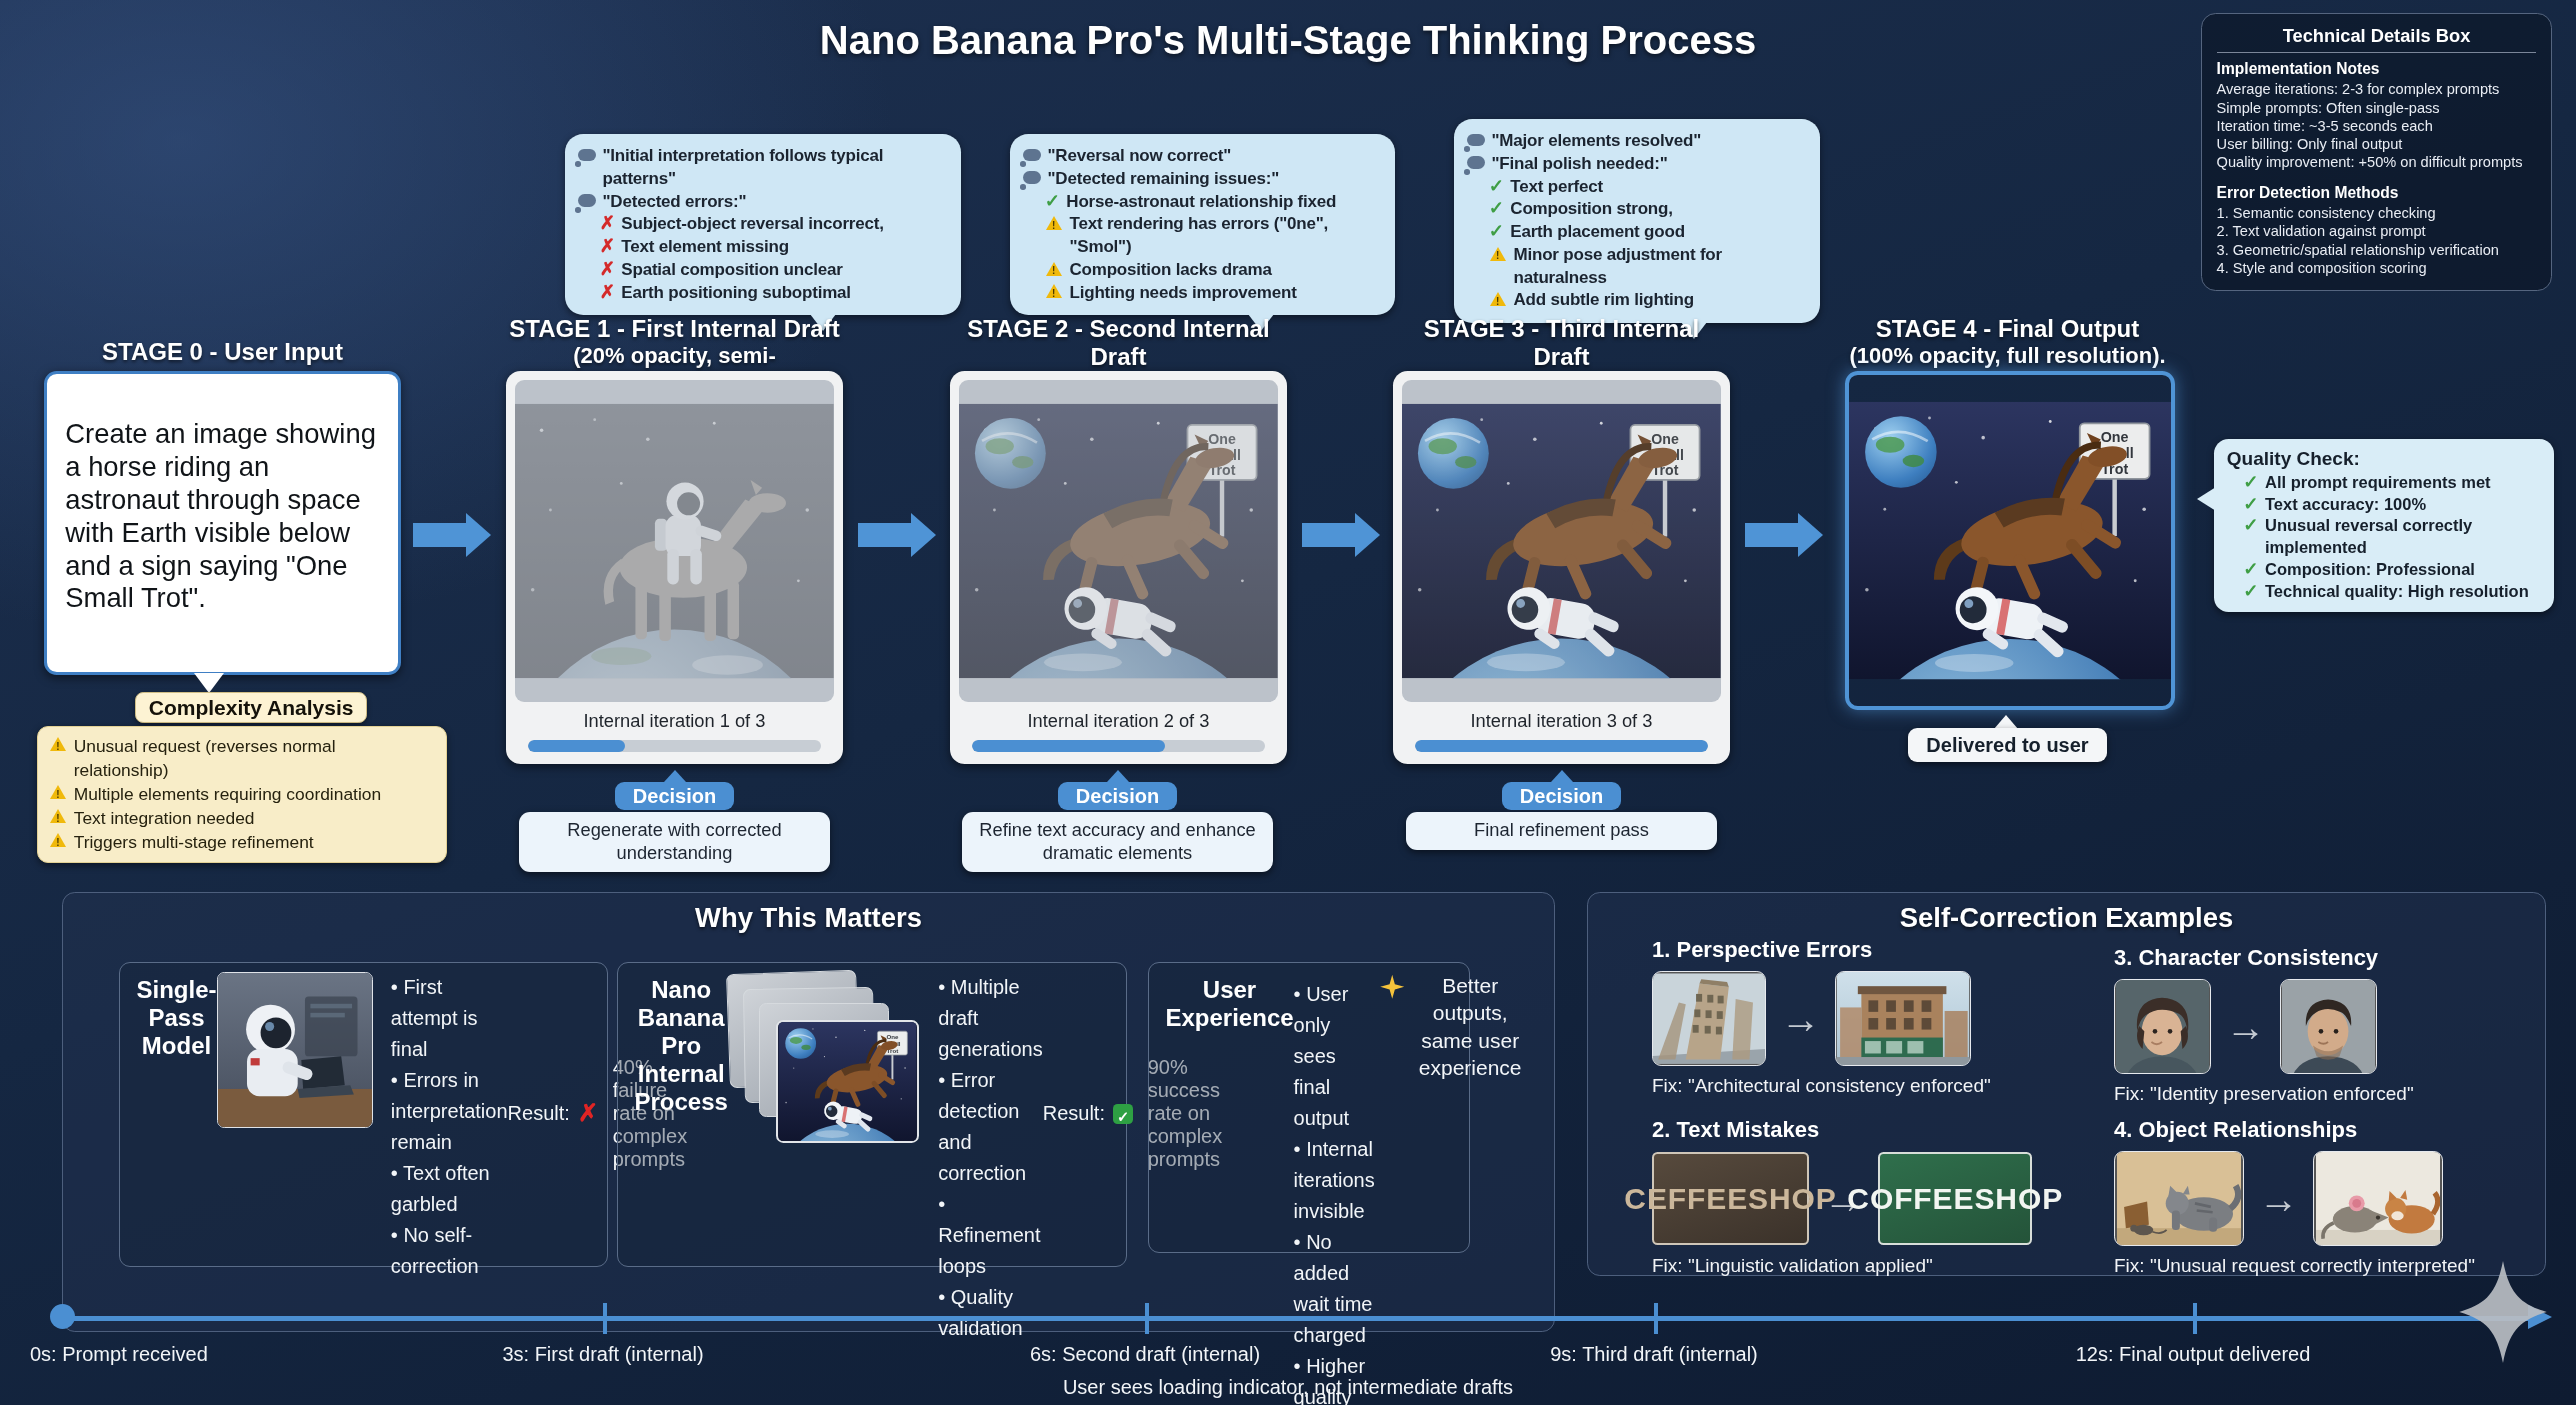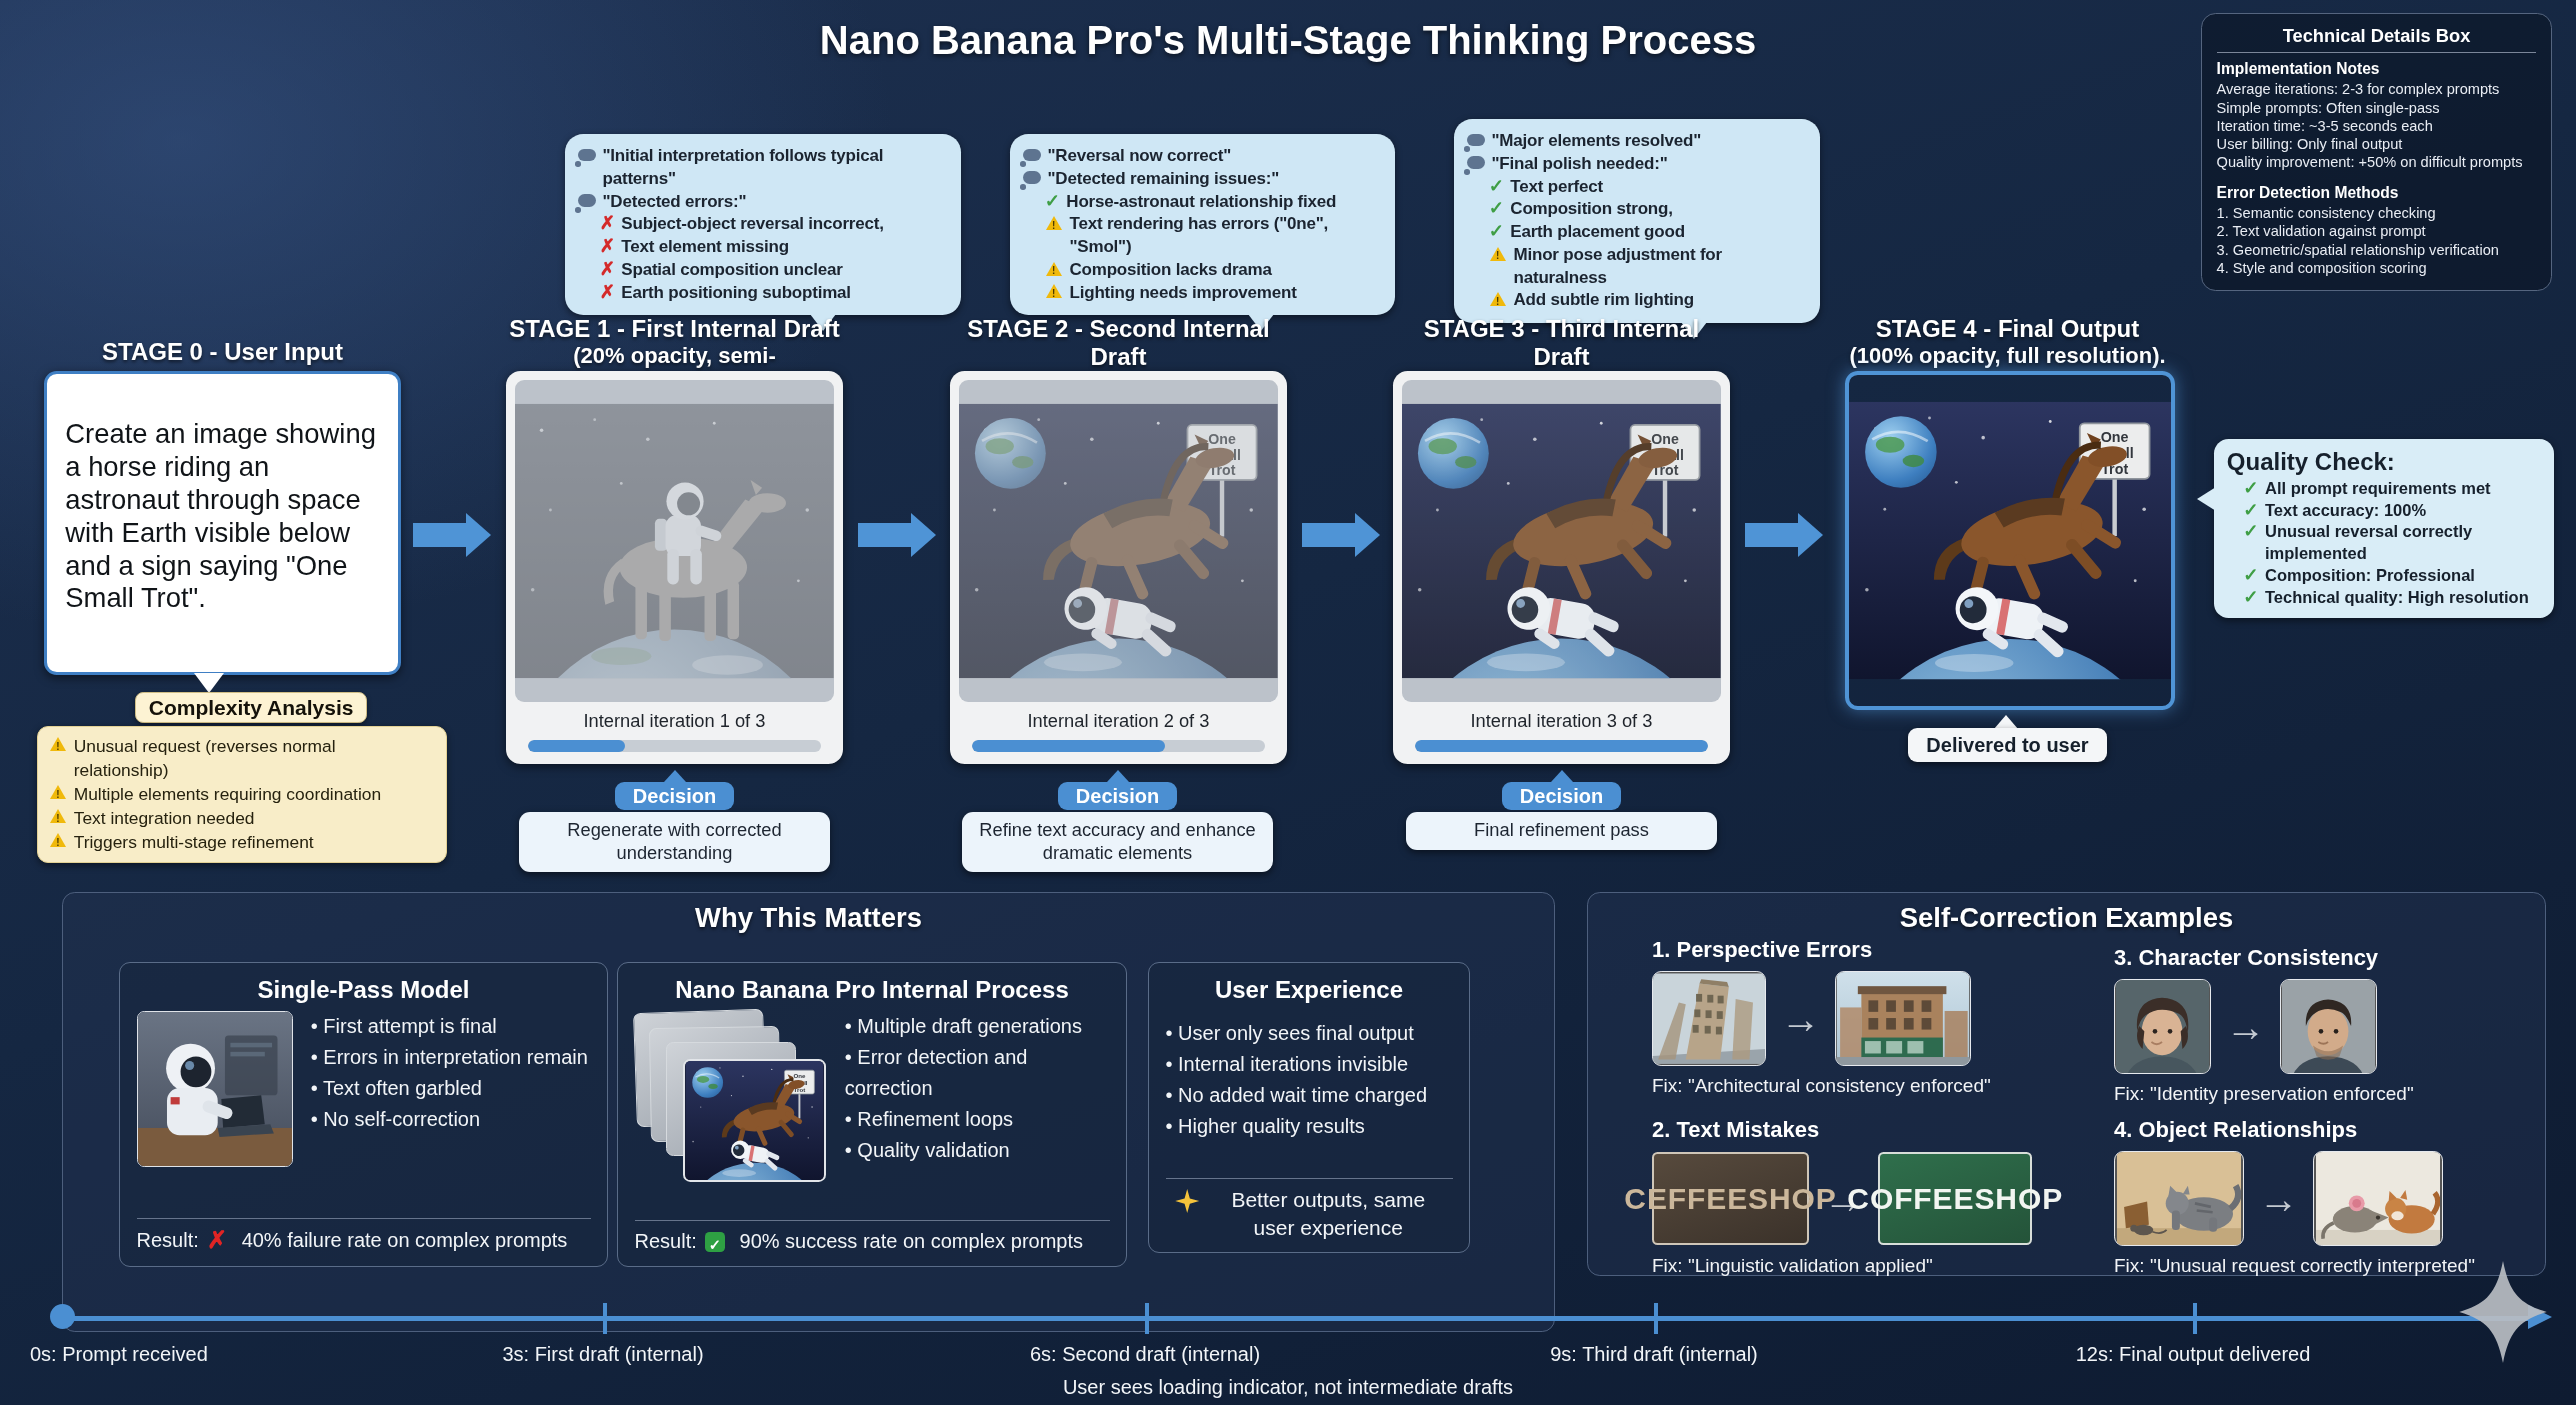--- a/index.html
+++ b/index.html
@@ -82,35 +82,35 @@
   .final-img svg{display:block;width:100%;height:100%;}
   .deliver-tail{left:1994px;top:715px;width:0;height:0;
     border-left:12px solid transparent;border-right:12px solid transparent;border-bottom:14.6px solid #f4f6f8;}
   .deliver-pill{left:1908px;top:728px;width:199px;text-align:center;background:#f4f6f8;color:#16202c;
     border-radius:9.1px;font-size:20px;font-weight:bold;padding:5.5px 0;box-shadow:0 2.7px 7.3px rgba(0,0,0,.5);}
   
   .quality{left:2214px;top:439px;width:340px;box-sizing:border-box;background:#d9edf7;border-radius:14.6px;
     color:#16202c;padding:9.1px 12.8px;box-shadow:0 2.7px 7.3px rgba(0,0,0,.45);}
   .quality::before{content:"";position:absolute;left:-17.4px;top:48px;
     border-top:12px solid transparent;border-bottom:12px solid transparent;border-right:19px solid #d9edf7;}
-  .quality .qtitle{font-size:24px;font-weight:bold;margin-bottom:1.8px;}
+  .quality .qtitle{font-size:19px;font-weight:bold;margin-bottom:1.8px;}
   .quality .row{display:flex;align-items:flex-start;margin-left:16.5px;font-size:16.5px;font-weight:600;line-height:1.32;}
   
   .decision{top:770px;width:311px;text-align:center;}
   .d-tail{width:0;height:0;margin:0 auto;
     border-left:11px solid transparent;border-right:11px solid transparent;border-bottom:12.8px solid #4b8fd2;}
   .d-badge{display:inline-block;background:#4b8fd2;color:#fff;font-size:20px;font-weight:bold;
     padding:2.7px 18.3px;border-radius:9.1px;}
   .d-box{margin-top:1.8px;background:#ecf4fb;color:#1d2531;border-radius:11px;padding:7.3px 11px;
     font-size:18.3px;line-height:1.25;box-shadow:0 2.7px 7.3px rgba(0,0,0,.5);}
   
   .panel{background:rgba(36,52,82,.45);border:1.8px solid #4d5f7d;border-radius:12.8px;box-sizing:border-box;}
   .panel-title{text-align:center;font-size:27.4px;font-weight:bold;margin-top:9.1px;text-shadow:0 1.8px 3.7px rgba(0,0,0,.6);}
   .wpanel{position:absolute;border:1.8px solid #5a6c88;border-radius:11px;background:rgba(21,33,55,.35);
-    box-sizing:border-box;display:flex;flex-direction:column;padding:9.1px 16.5px 11px;}
+    box-sizing:border-box;display:flex;flex-direction:row;padding:9.1px 16.5px 11px;}
   .wpanel .wtitle{text-align:center;font-size:24px;font-weight:bold;margin:3.7px 0 7.3px;}
   .wpanel .wcontent{flex:1;display:flex;gap:18.3px;align-items:flex-start;}
   .wpanel hr{border:none;border-top:1.4px solid #66748c;width:100%;margin:5.5px 0 7.3px;}
   .bullets .row{font-size:20px;line-height:1.55;color:#f2f5f8;}
   .bullet-row::before{content:"• ";}
   .result-row{display:flex;align-items:center;gap:8.2px;font-size:20px;color:#f2f5f8;padding:1.8px 0;}
   .wimg{width:154px;height:154px;border:1.8px solid #dfe3e8;border-radius:7.3px;overflow:hidden;flex:0 0 auto;}
   .wimg svg{display:block;width:100%;height:100%;}
   .stack{position:relative;width:192px;height:174px;flex:0 0 auto;}
   .stack .sheet{position:absolute;width:128px;height:112px;border-radius:7.3px;border:1.8px solid #d6dade;

